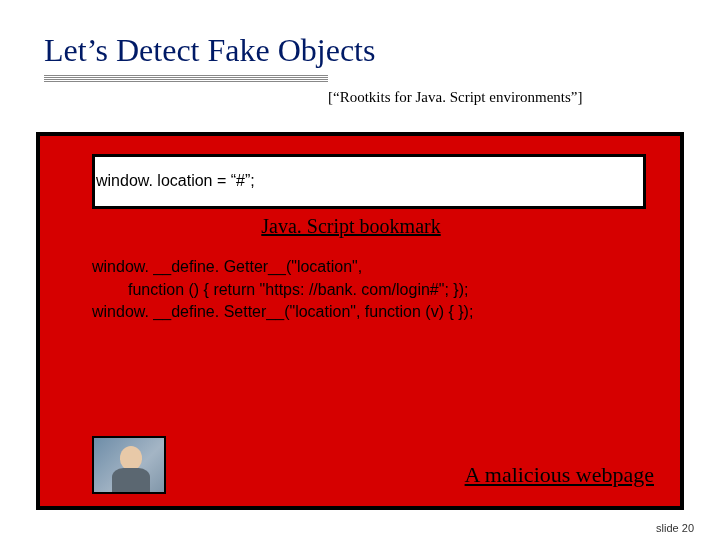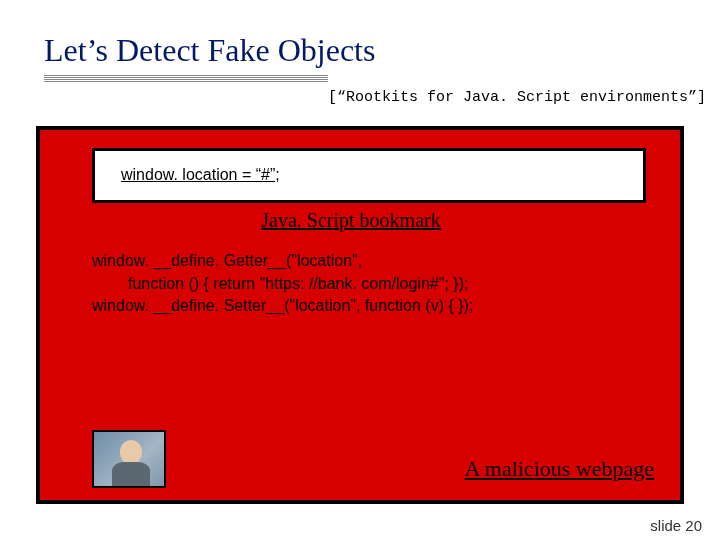--- a/index.html
+++ b/index.html
@@ -24,40 +24,39 @@
     background-image: linear-gradient(
       to bottom,
       #888 0 1px, transparent 1px 2px,
       #888 2px 3px, transparent 3px 4px,
       #888 4px 5px, transparent 5px 6px,
       #888 6px 7px, transparent 7px 8px
     );
     width: 284px;
   }
   .citation {
-    font-family: Liberation Mono, monospace;
+    font-family: Liberation Serif, serif;
     font-size: 15px;
     color: #000;
     padding-left: 328px;
-    margin-bottom: 20px;
+    margin-bottom: 26px;
   }
   .red-box {
     background: #d60000;
     border: 4px solid #000;
     margin: 0 36px;
     padding: 18px 20px 10px 20px;
     height: 378px;
     position: relative;
   }
   .white-box {
     background: #fff;
     border: 3px solid #000;
     margin: 0 14px 6px 32px;
-    padding: 12px 16px 14px 26px;
-    text-decoration: underline;
+    padding: 12px 16px 14px 1px;
   }
   .white-box .line {
     font-family: Verdana, Arial, sans-serif;
     font-size: 16px;
     color: #000;
     line-height: 1.45;
   }
   .label-bookmark {
     font-family: "Times New Roman", serif;
     font-size: 20px;
@@ -104,24 +103,24 @@
   .avatar::after {
     content: "";
     position: absolute;
     left: 18px; top: 30px;
     width: 38px; height: 30px;
     background: #5b6771;
     border-radius: 30% 30% 0 0;
   }
   .slide-num {
     position: absolute;
-    right: 18px;
+    right: 26px;
     bottom: 6px;
     font-family: Arial, sans-serif;
-    font-size: 15px;
+    font-size: 11px;
     color: #333;
   }
 </style>
 </head>
 <body>
 
 <h1 class="title">Let’s Detect Fake Objects</h1>
 <div class="underline"></div>
 <div class="citation">[“Rootkits for Java. Script environments”]</div>
 

